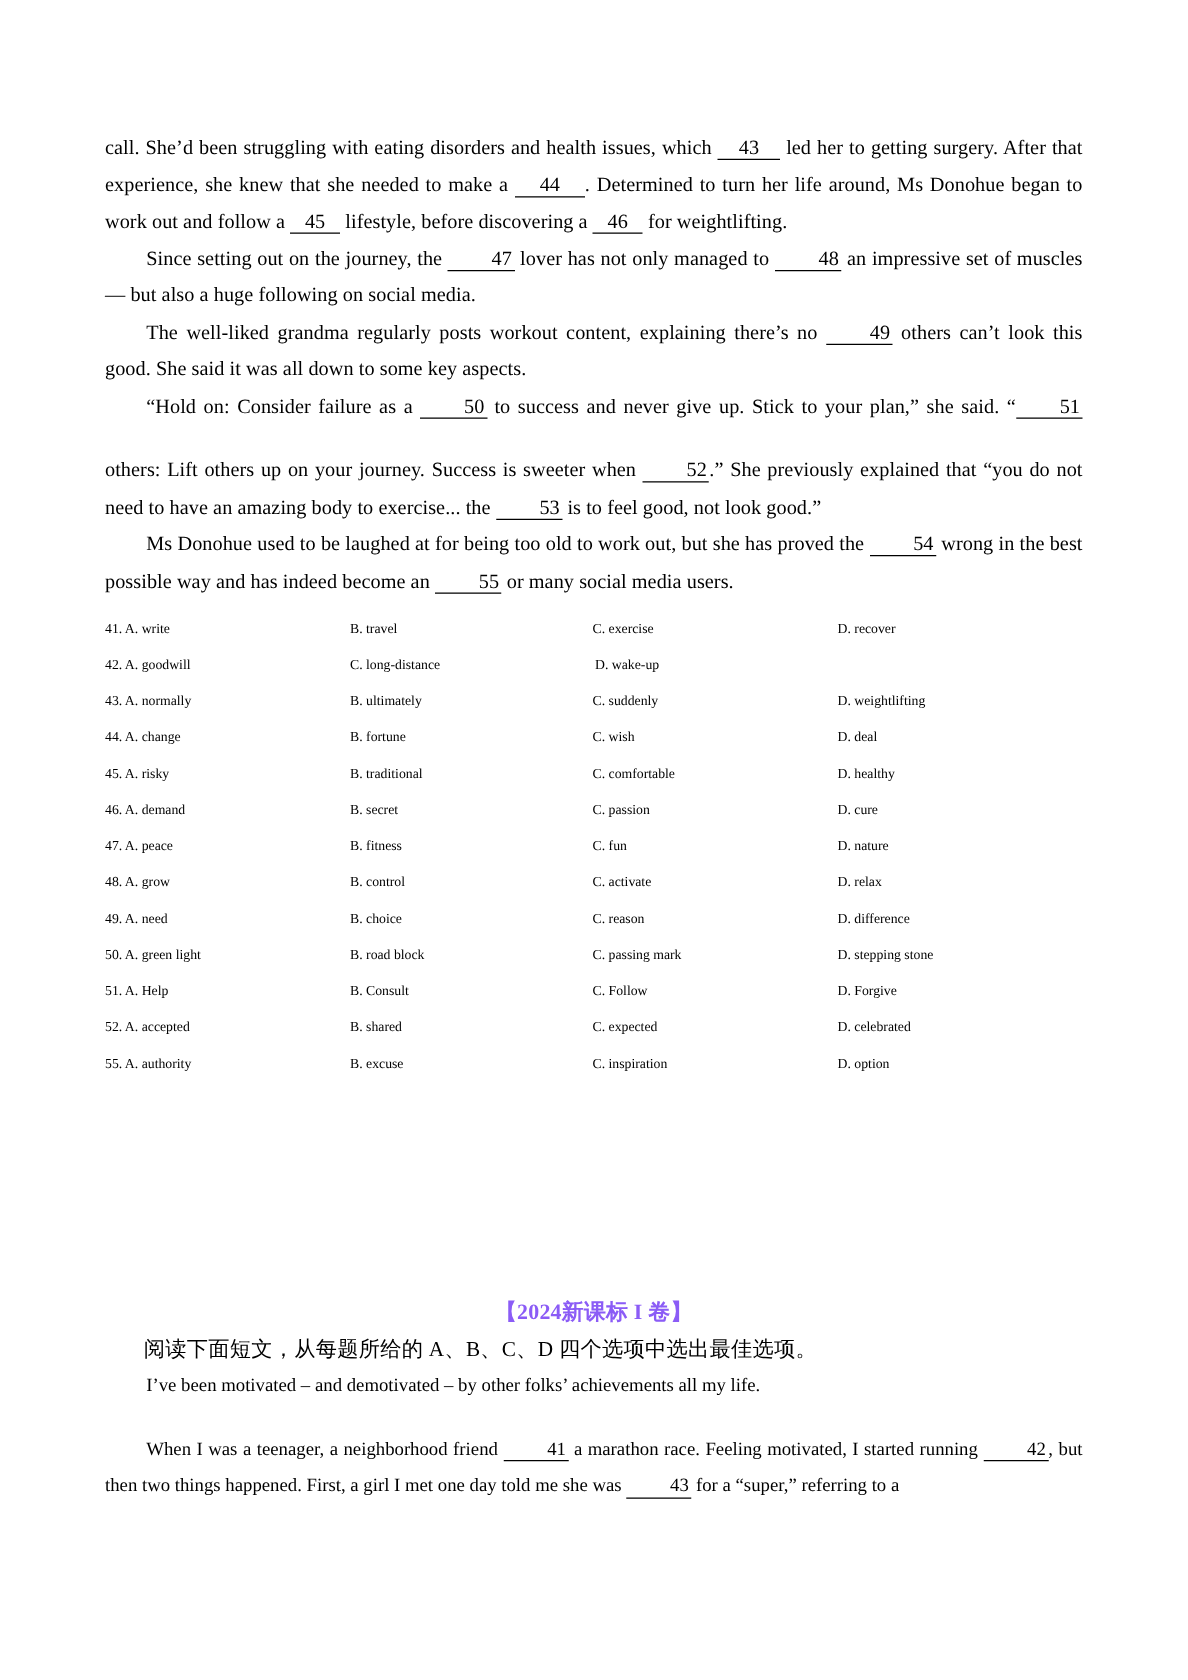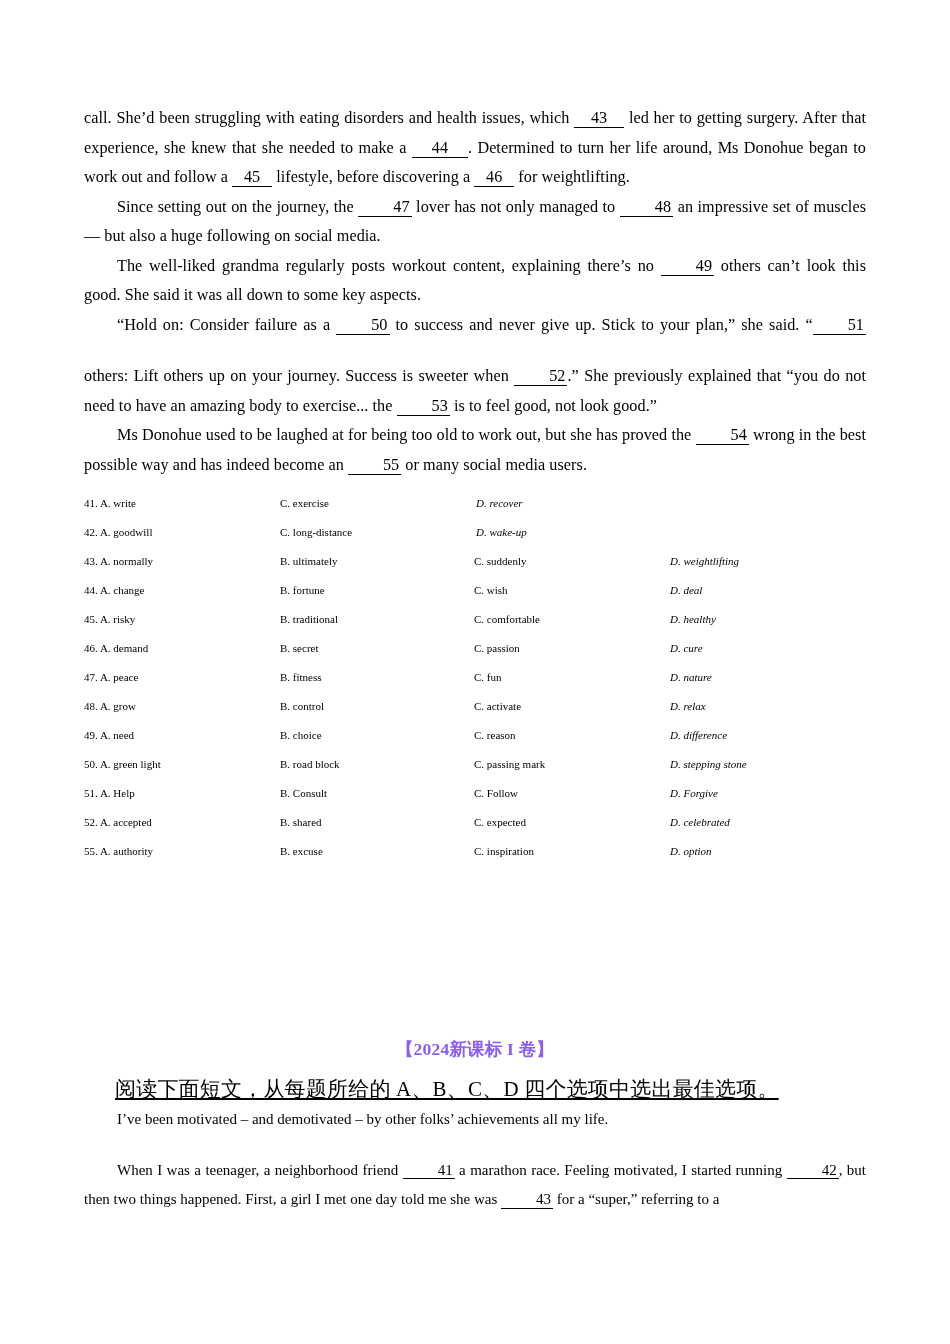--- a/index.html
+++ b/index.html
@@ -54,39 +54,38 @@
   .opt-row {
     display: flex;
     font-size: 11px;
     line-height: 29px;
     height: 29px;
     white-space: nowrap;
   }
   .opt-col-a { width: 196px; flex: 0 0 196px; }
   .opt-col-b { width: 194px; flex: 0 0 194px; }
   .opt-col-c { width: 196px; flex: 0 0 196px; }
-  .opt-col-d { flex: 1 1 auto; font-style: italic; }
+  .opt-col-d { flex: 1 1 auto; }
 
   
   .section-heading {
     text-align: center;
     color: #8b5cf6;
     font-weight: bold;
     font-size: 17.5px;
     line-height: 30px;
     margin-top: 168px;
     letter-spacing: 0.2px;
   }
   .cn-line {
-    font-size: 21px;
+    font-size: 17px;
     line-height: 31px;
     text-indent: 31px;
-    margin-top: 10px;
+    margin-top: 0;
     letter-spacing: 0.2px;
-    text-decoration: underline;
   }
 
   .tail-para {
     font-size: 15px;
     line-height: 29.5px;
     text-align: justify;
     text-justify: inter-word;
   }
   .tail-para.indent { text-indent: 33px; }
 </style>
@@ -99,20 +98,21 @@
       <div class="para">call. She’d been struggling with eating disorders and health issues, which <span class="blank w1">43</span> led her to getting surgery. After that experience, she knew that she needed to make a <span class="blank w2">44</span>. Determined to turn her life around, Ms Donohue began to work out and follow a <span class="blank w3">45</span> lifestyle, before discovering a <span class="blank w3">46</span> for weightlifting.</div>
       <div class="para indent">Since setting out on the journey, the <span class="blank w1">47</span> lover has not only managed to <span class="blank w1">48</span> an impressive set of muscles — but also a huge following on social media.</div>
       <div class="para indent">The well-liked grandma regularly posts workout content, explaining there’s no <span class="blank w3">49</span> others can’t look this good. She said it was all down to some key aspects.</div>
       <div class="para indent">“Hold on: Consider failure as a <span class="blank w1">50</span> to success and never give up. Stick to your plan,” she said. “<span class="blank w3">51</span> others: Lift others up on your journey. Success is sweeter when <span class="blank w4">52</span>.” She previously explained that “you do not need to have an amazing body to exercise... the <span class="blank w3">53</span> is to feel good, not look good.”</div>
       <div class="para indent">Ms Donohue used to be laughed at for being too old to work out, but she has proved the <span class="blank w1">54</span> wrong in the best possible way and has indeed become an <span class="blank w3">55</span> or many social media users.</div>
     </div>
 
   <div class="options" id="options-list">
       <div class="opt-row">
         <div class="opt-col-a">41. A. write</div>
+        <div class="opt-col-b">B. travel</div>
         <div class="opt-col-c">C. exercise</div>
         <div class="opt-col-d">D. recover</div>
       </div>
       <div class="opt-row">
         <div class="opt-col-a">42. A. goodwill</div>
         <div class="opt-col-c">C. long-distance</div>
         <div class="opt-col-d">D. wake-up</div>
       </div>
       <div class="opt-row">
         <div class="opt-col-a">43. A. normally</div>

